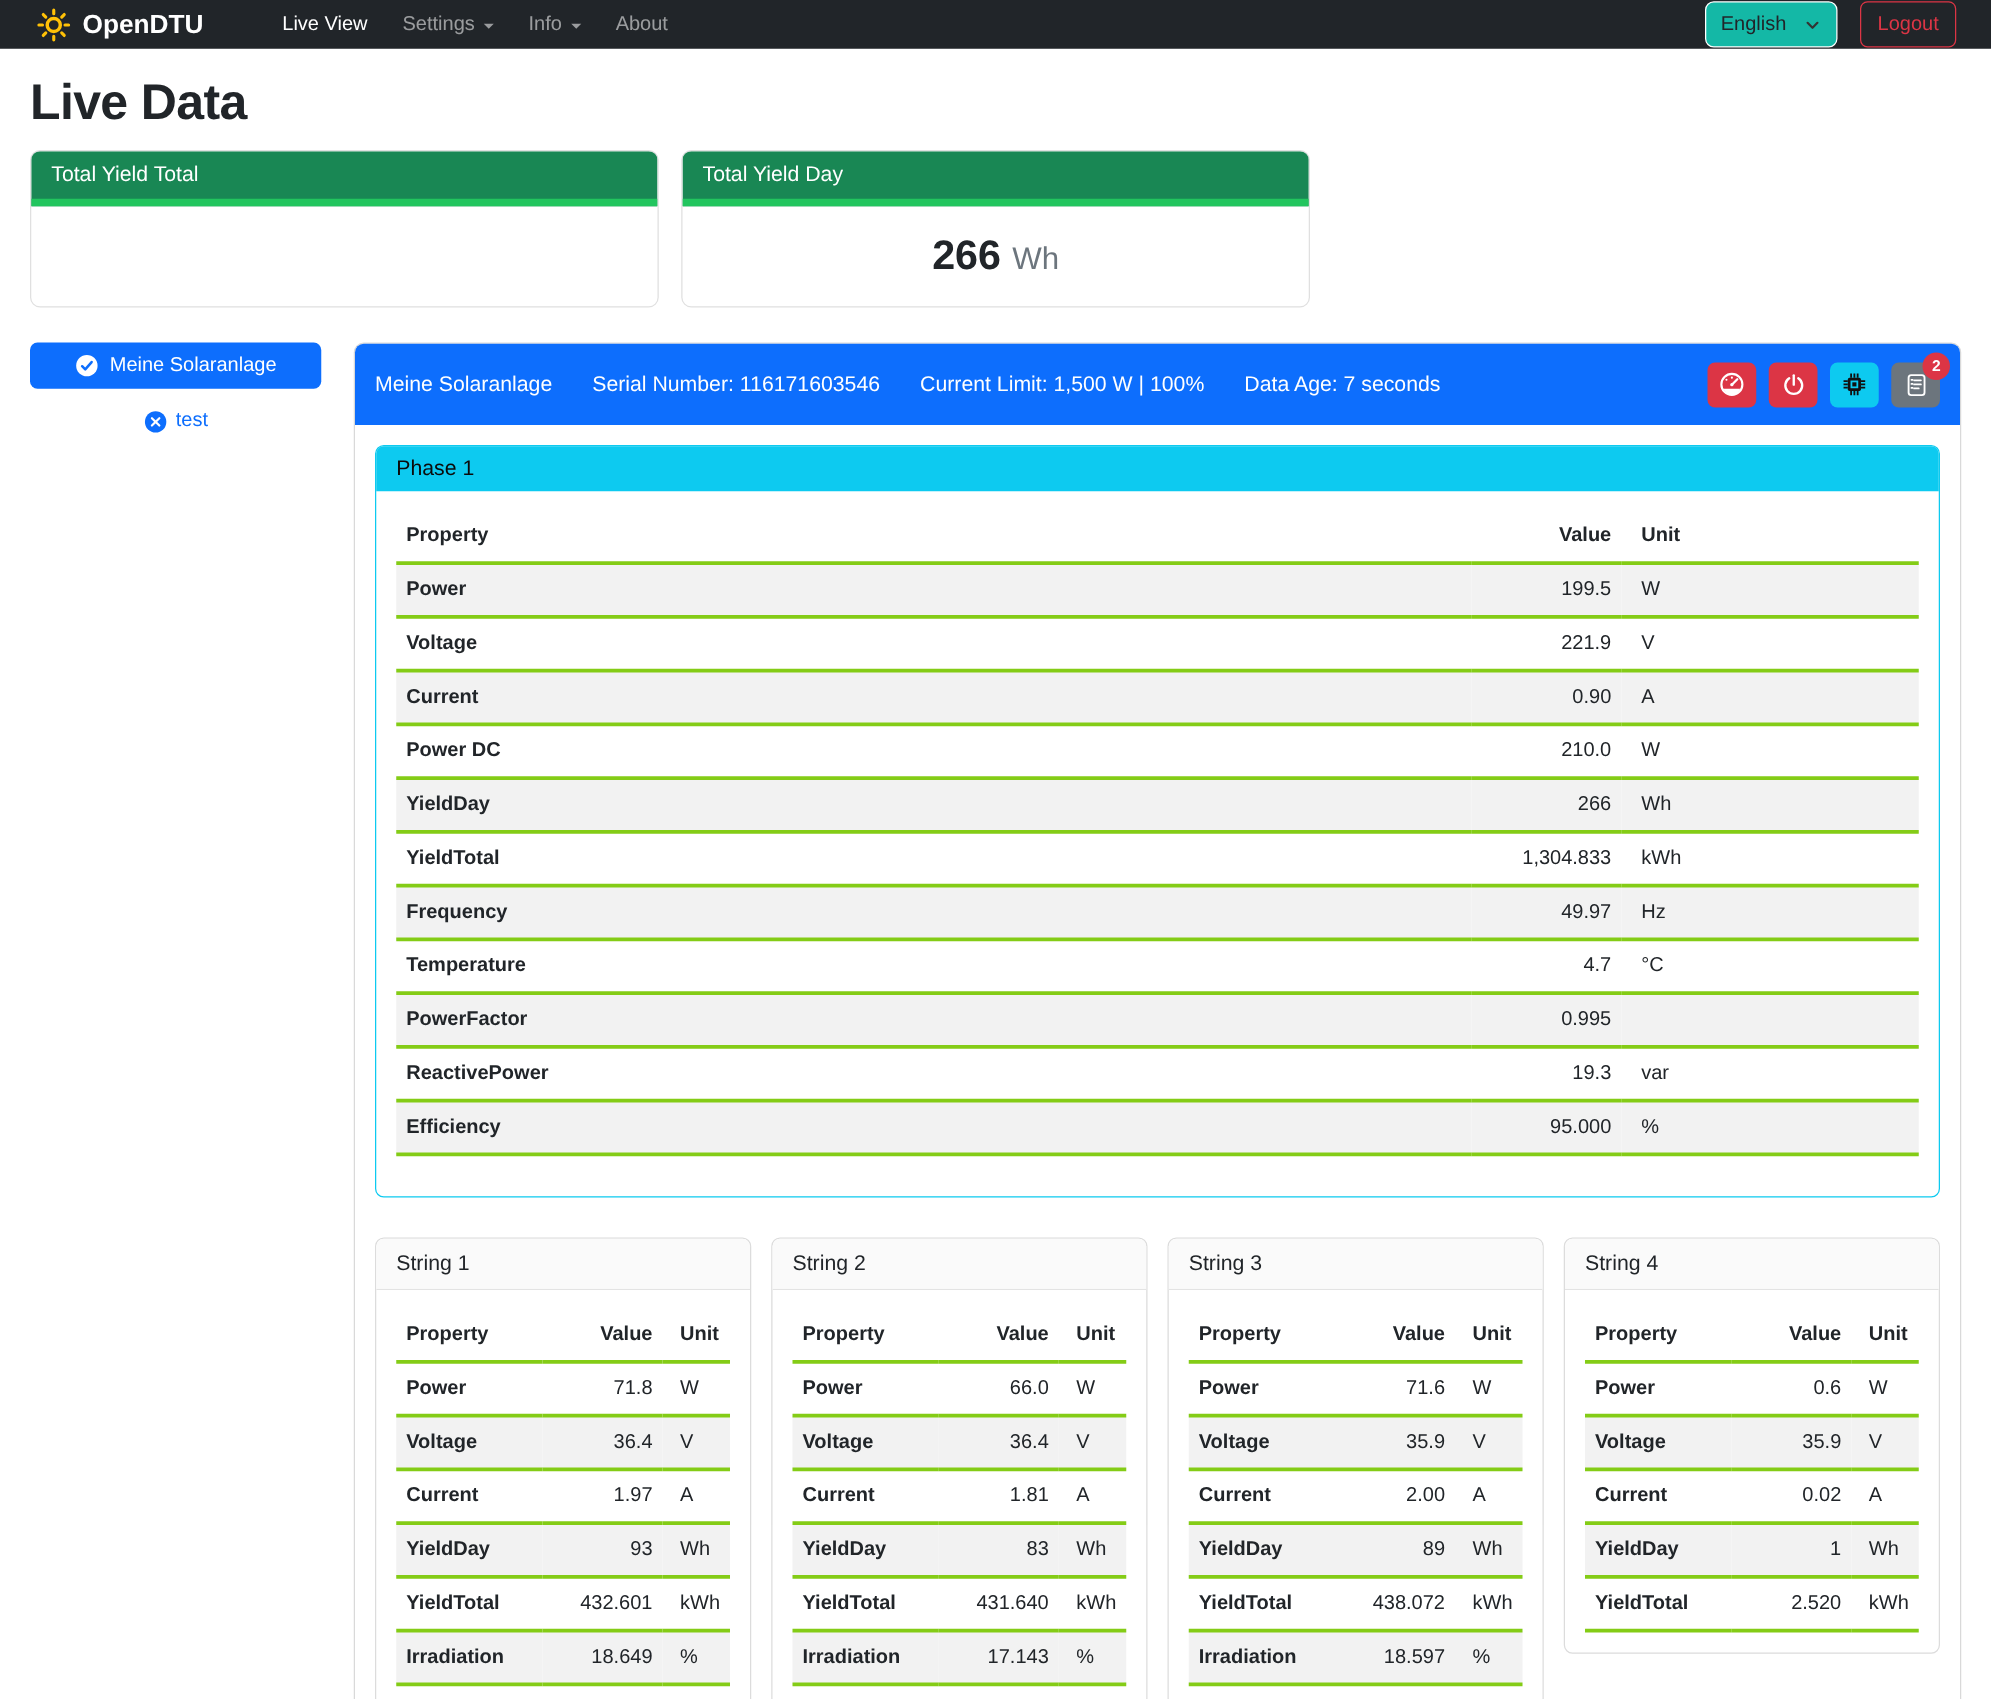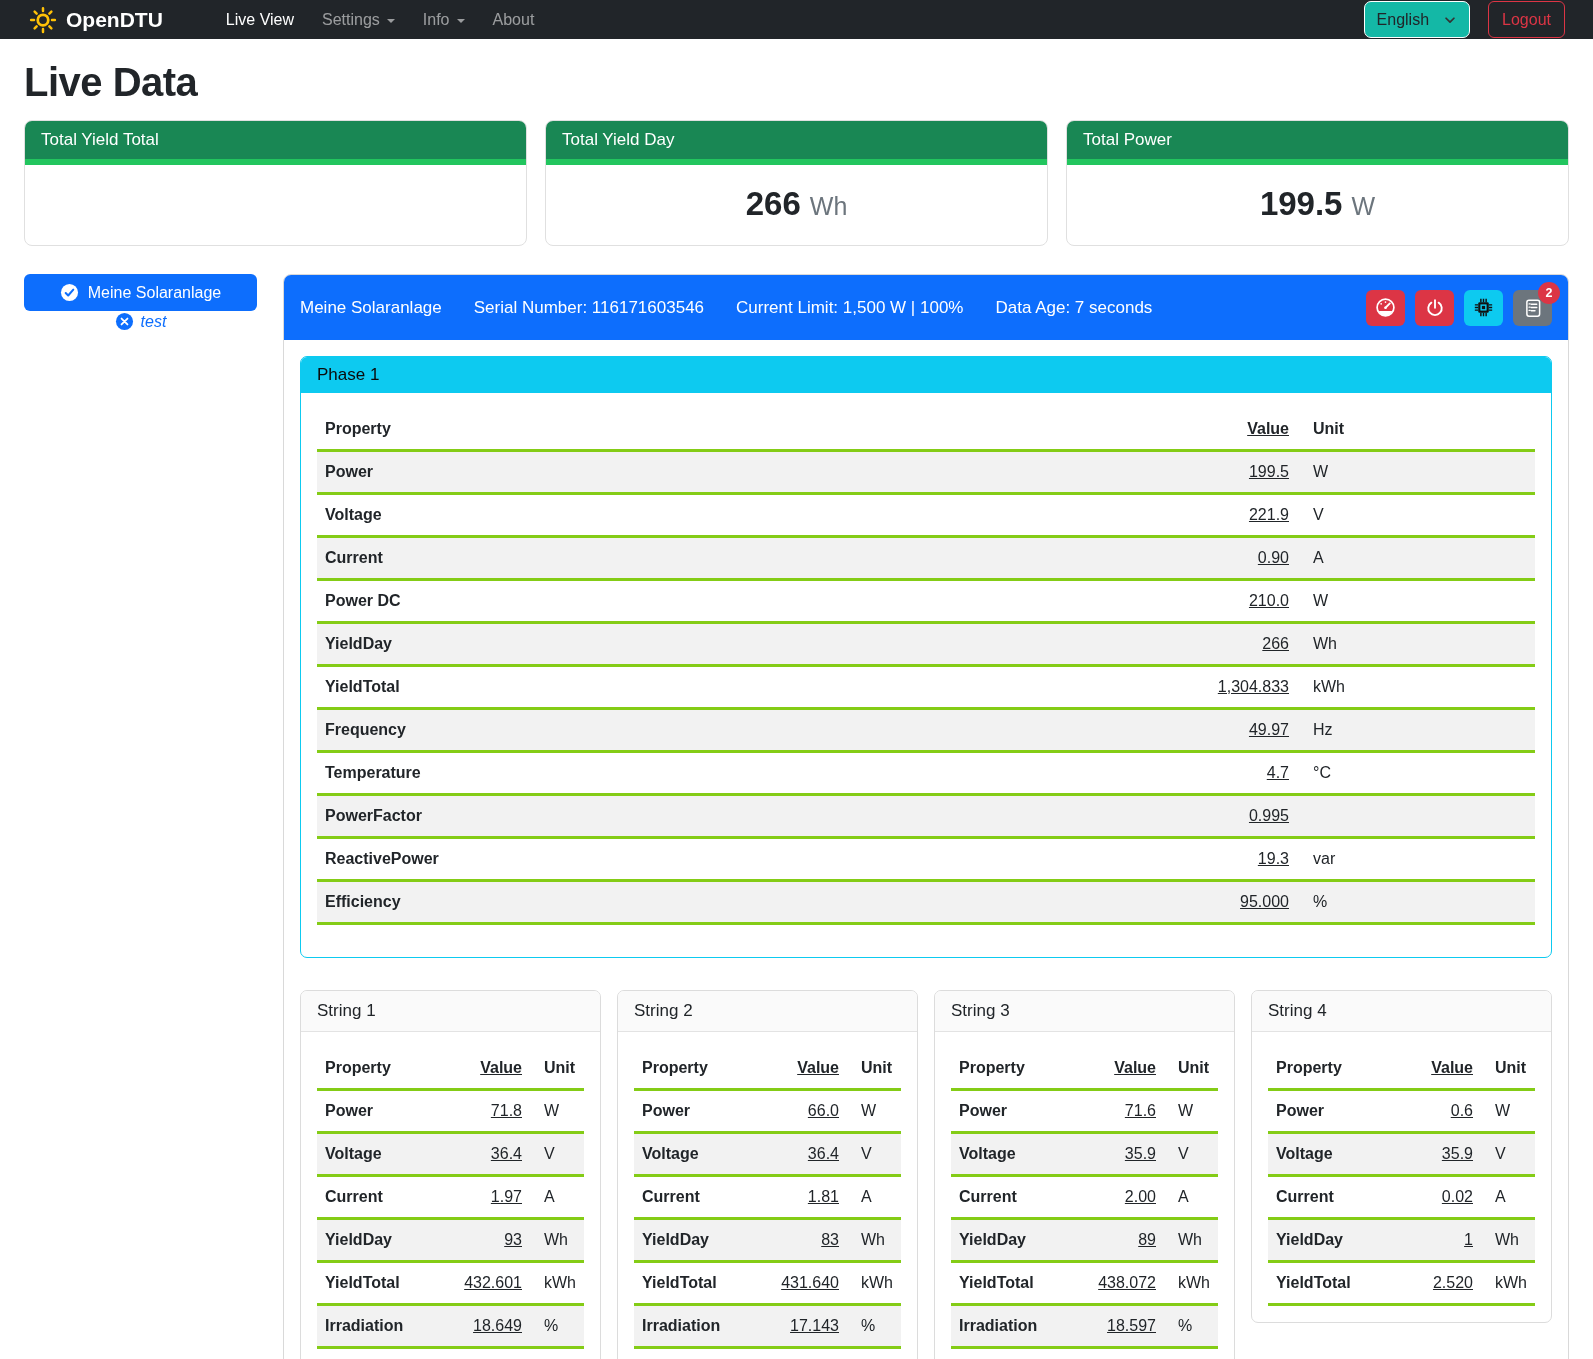--- a/index.html
+++ b/index.html
@@ -73,22 +73,22 @@
 
   
   .sidebar-col { flex:0 0 233px; }
   .inverter-select-btn {
     width:100%; background:#0d6efd; color:#fff; border:none;
     border-radius:6px; height:37px; font-size:16px; font-family:inherit;
     display:flex; align-items:center; justify-content:center; gap:9px;
     cursor:pointer;
   }
   .inverter-link {
-    margin-top:1px; display:flex; align-items:flex-end; justify-content:center;
-    gap:7px; color:#0d6efd; font-size:16px; text-decoration:none; cursor:pointer;font-style:italic;
+    margin-top:17px; display:flex; align-items:flex-start; justify-content:center;
+    gap:7px; color:#0d6efd; font-size:16px; text-decoration:none; cursor:pointer;
   }
 
   
   .main-card { flex:1; border:1px solid #d9d9d9; border-radius:8px; background:#fff; }
   .inverter-header {
     background:#0d6efd; color:#fff;
     border-radius:7px 7px 0 0;
     display:flex; align-items:center; gap:32px;
     padding:14px 16px; font-size:17px; min-height:65px;
   }
@@ -115,21 +115,21 @@
     background:#0dcaf0; color:#0b0b0b; font-size:17px;
     padding:8px 16px; border-radius:6px 6px 0 0;
   }
   .phase-body { padding:16px; }
 
   
   table.data-table { width:100%; border-collapse:collapse; font-size:16px; margin-bottom:16px; }
   .data-table tr { border-bottom:3px solid #84cc16; }
   .data-table th, .data-table td { padding:9px 8px; line-height:22px; text-align:left; }
   .data-table th { font-weight:700; }
-  .data-table .val { text-align:right;text-decoration:underline; }
+  .data-table .val { text-align:right; }
   .phase-table .val  { width:120px; }
   .phase-table .unit { width:238px; padding-left:16px; }
   .string-table .val  { width:96px; }
   .string-table .unit { width:54px; padding-left:14px; }
   .phase-table tbody tr:nth-child(odd)  { background:#f2f2f2; }
   .string-table tbody tr:nth-child(even){ background:#f2f2f2; }
 
   
   .strings-row { display:grid; grid-template-columns:repeat(4,1fr); gap:16px; margin-top:32px; align-items:start; }
   .string-card { border:1px solid #dcdcdc; border-radius:7px; background:#fff; }
@@ -188,27 +188,20 @@
 
   <div class="cards-row">
     <div class="summary-card">
       <div class="summary-card-header">Total Yield Total</div>
     </div>
     <div class="summary-card">
       <div class="summary-card-header">Total Yield Day</div>
       <div class="summary-card-body">
         <span class="summary-value">266</span>
         <span class="summary-unit">Wh</span>
-      </div>
-    </div>
-    <div class="summary-card">
-      <div class="summary-card-header">Total Power</div>
-      <div class="summary-card-body">
-        <span class="summary-value">199.5</span>
-        <span class="summary-unit">W</span>
       </div>
     </div>
   </div>
 
   <div class="content-row">
 
     <div class="sidebar-col">
       <button class="inverter-select-btn">
         <span>
           <svg viewBox="0 0 16 16" width="19" height="19">

